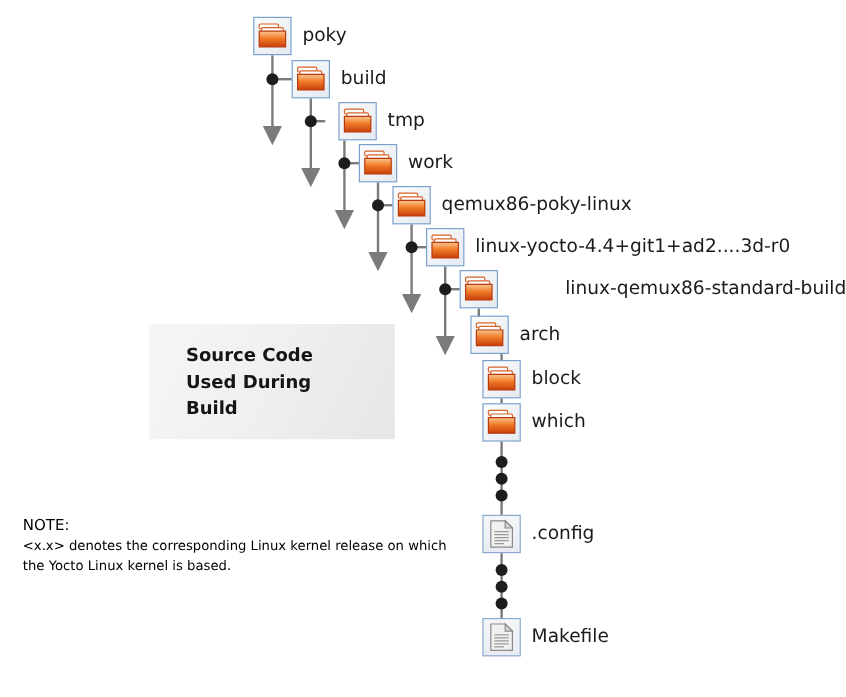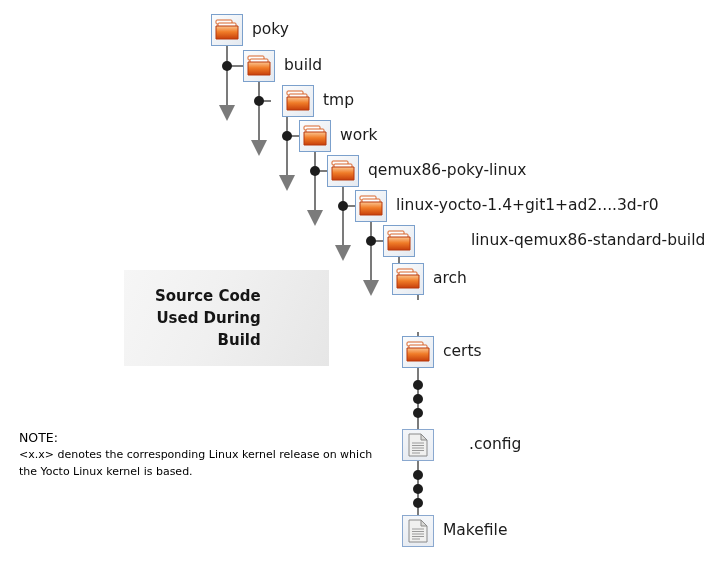--- a/index.html
+++ b/index.html
@@ -59,21 +59,20 @@
 
   
   #callout {
     position: absolute;
     left: 124px;
     top: 270px;
     width: 205px;
     height: 96px;
     background: linear-gradient(115deg, #f6f6f6 0%, #f0f0f0 45%, #e6e6e6 100%);
     box-sizing: border-box;
-    text-align: right;
   }
   #callout .ctext {
     position: absolute;
     left: 31px;
     top: 15px;
     font-size: 15px;
     font-weight: bold;
     line-height: 22px;
     color: #151515;
     white-space: pre-line;
@@ -219,21 +218,21 @@
   </div>
 
   <div class="node" style="left:355px; top:190px;">
     <span class="icon">
       <svg width="26" height="26" viewBox="0 0 26 26">
         <rect x="2" y="3" width="16" height="4" rx="1" fill="#fdfdfd" stroke="#d9642a" stroke-width="1"></rect>
         <rect x="4" y="6" width="18" height="4" rx="1" fill="#fdfdfd" stroke="#d9642a" stroke-width="1"></rect>
         <path d="M2,9 L24,9 L24,22 L2,22 Z" fill="url(#fg)" stroke="#b8390c" stroke-width="1"></path>
       </svg>
     </span>
-    <span class="label">linux-yocto-1.4+git1+ad2....3d-r0</span>
+    <span class="label">linux-yocto-4.4+git1+ad2....3d-r0</span>
   </div>
 
   <div class="node" style="left:383px; top:225px;gap:47px;">
     <span class="icon">
       <svg width="26" height="26" viewBox="0 0 26 26">
         <rect x="2" y="3" width="16" height="4" rx="1" fill="#fdfdfd" stroke="#d9642a" stroke-width="1"></rect>
         <rect x="4" y="6" width="18" height="4" rx="1" fill="#fdfdfd" stroke="#d9642a" stroke-width="1"></rect>
         <path d="M2,9 L24,9 L24,22 L2,22 Z" fill="url(#fg)" stroke="#b8390c" stroke-width="1"></path>
       </svg>
     </span>
@@ -244,33 +243,43 @@
     <span class="icon">
       <svg width="26" height="26" viewBox="0 0 26 26">
         <rect x="2" y="3" width="16" height="4" rx="1" fill="#fdfdfd" stroke="#d9642a" stroke-width="1"></rect>
         <rect x="4" y="6" width="18" height="4" rx="1" fill="#fdfdfd" stroke="#d9642a" stroke-width="1"></rect>
         <path d="M2,9 L24,9 L24,22 L2,22 Z" fill="url(#fg)" stroke="#b8390c" stroke-width="1"></path>
       </svg>
     </span>
     <span class="label">arch</span>
   </div>
 
+  <div class="node" style="left:402px; top:300px;">
+    <span class="icon">
+      <svg width="26" height="26" viewBox="0 0 26 26">
+        <rect x="2" y="3" width="16" height="4" rx="1" fill="#fdfdfd" stroke="#d9642a" stroke-width="1"></rect>
+        <rect x="4" y="6" width="18" height="4" rx="1" fill="#fdfdfd" stroke="#d9642a" stroke-width="1"></rect>
+        <path d="M2,9 L24,9 L24,22 L2,22 Z" fill="url(#fg)" stroke="#b8390c" stroke-width="1"></path>
+      </svg>
+    </span>
+    <span class="label">block</span>
+  </div>
 
   <div class="node" style="left:402px; top:336px;">
     <span class="icon">
       <svg width="26" height="26" viewBox="0 0 26 26">
         <rect x="2" y="3" width="16" height="4" rx="1" fill="#fdfdfd" stroke="#d9642a" stroke-width="1"></rect>
         <rect x="4" y="6" width="18" height="4" rx="1" fill="#fdfdfd" stroke="#d9642a" stroke-width="1"></rect>
         <path d="M2,9 L24,9 L24,22 L2,22 Z" fill="url(#fg)" stroke="#b8390c" stroke-width="1"></path>
       </svg>
     </span>
-    <span class="label">certs</span>
-  </div>
-
-  <div class="node" style="left:402px; top:429px;gap:26px;">
+    <span class="label">which</span>
+  </div>
+
+  <div class="node" style="left:402px; top:429px;">
     <span class="icon doc">
       <svg width="26" height="26" viewBox="0 0 26 26">
         <path d="M4,2 L16,2 L22,8 L22,24 L4,24 Z" fill="#f0f0ef" stroke="#8a8a8a" stroke-width="1"></path>
         <path d="M16,2 L16,8 L22,8 Z" fill="#d8d8d6" stroke="#8a8a8a" stroke-width="1"></path>
         <g stroke="#9a9a9a" stroke-width="1">
           <line x1="7" y1="11" x2="19" y2="11"></line>
           <line x1="7" y1="13.5" x2="19" y2="13.5"></line>
           <line x1="7" y1="16" x2="19" y2="16"></line>
           <line x1="7" y1="18.5" x2="19" y2="18.5"></line>
           <line x1="7" y1="21" x2="15" y2="21"></line>

